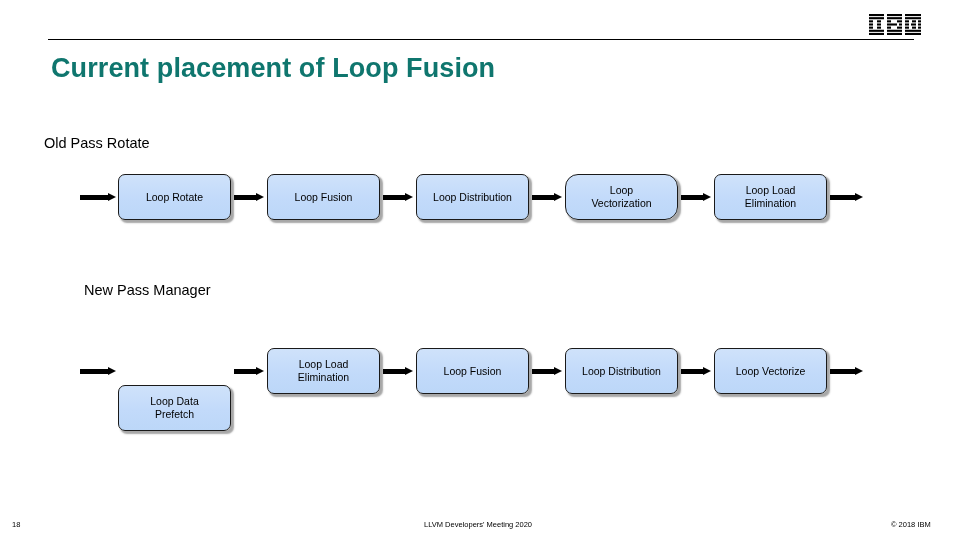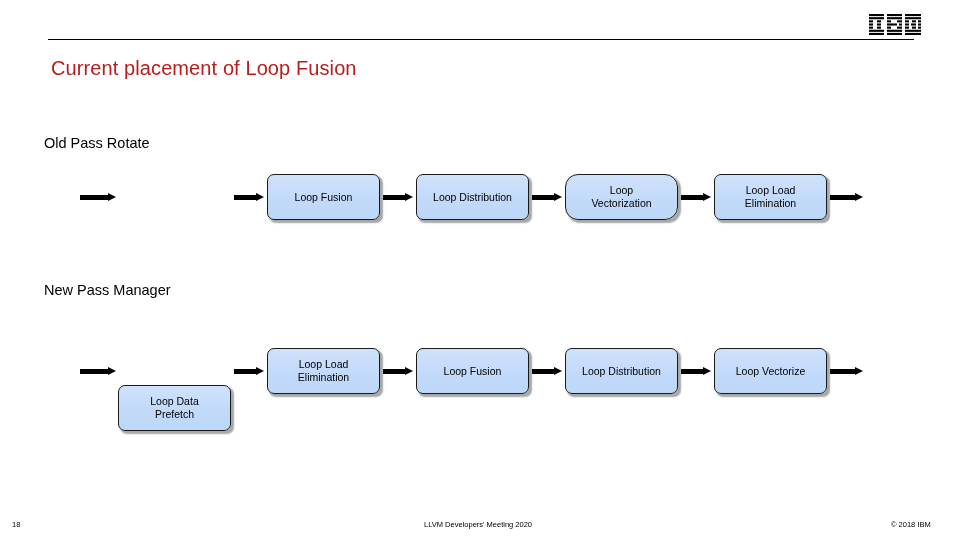--- a/index.html
+++ b/index.html
@@ -37,38 +37,39 @@
     top: 39px;
     width: 866px;
     height: 0;
     border-top: 1.4px solid #000000;
   }
 
   .slide-title {
     position: absolute;
     left: 51px;
     top: 54px;
-    font-size: 20px;
+    font-size: 27px;
     line-height: 28px;
-    color: #b91c1c;
+    color: #0f766e;
     letter-spacing: 0.1px;
     white-space: nowrap;
+    font-weight: bold;
   }
 
   
   .section-heading {
     position: absolute;
     left: 44px;
     font-size: 14.5px;
     line-height: 20px;
     color: #000000;
     white-space: nowrap;
   }
   #heading-old { top: 133px; }
-  #heading-new { top: 280px; }
+  #heading-new { top: 280px; margin-left: 40px; }
 
   
   .pipeline {
     position: absolute;
     left: 0;
     width: 960px;
     height: 60px;
   }
   #pipeline-old { top: 167px; }
   #pipeline-new { top: 341px; }
@@ -186,20 +187,23 @@
   <div class="header-rule"></div>
 
   <div class="slide-title">Current placement of Loop Fusion</div>
 
   <div class="section-heading" id="heading-old">Old Pass Rotate</div>
   <div class="pipeline" id="pipeline-old">
       <div class="arrow" style="left: 80px; width: 36px;">
         <div class="shaft" style="width: 28px;"></div>
         <div class="head" style="left: 28px;"></div>
       </div>
+      <div class="pipe-box" style="left: 118px;">
+        <div class="pipe-box-label">Loop Rotate</div>
+      </div>
       <div class="arrow" style="left: 234px; width: 30px;">
         <div class="shaft" style="width: 22px;"></div>
         <div class="head" style="left: 22px;"></div>
       </div>
       <div class="pipe-box" style="left: 267px;">
         <div class="pipe-box-label">Loop Fusion</div>
       </div>
       <div class="arrow" style="left: 383px; width: 30px;">
         <div class="shaft" style="width: 22px;"></div>
         <div class="head" style="left: 22px;"></div>

